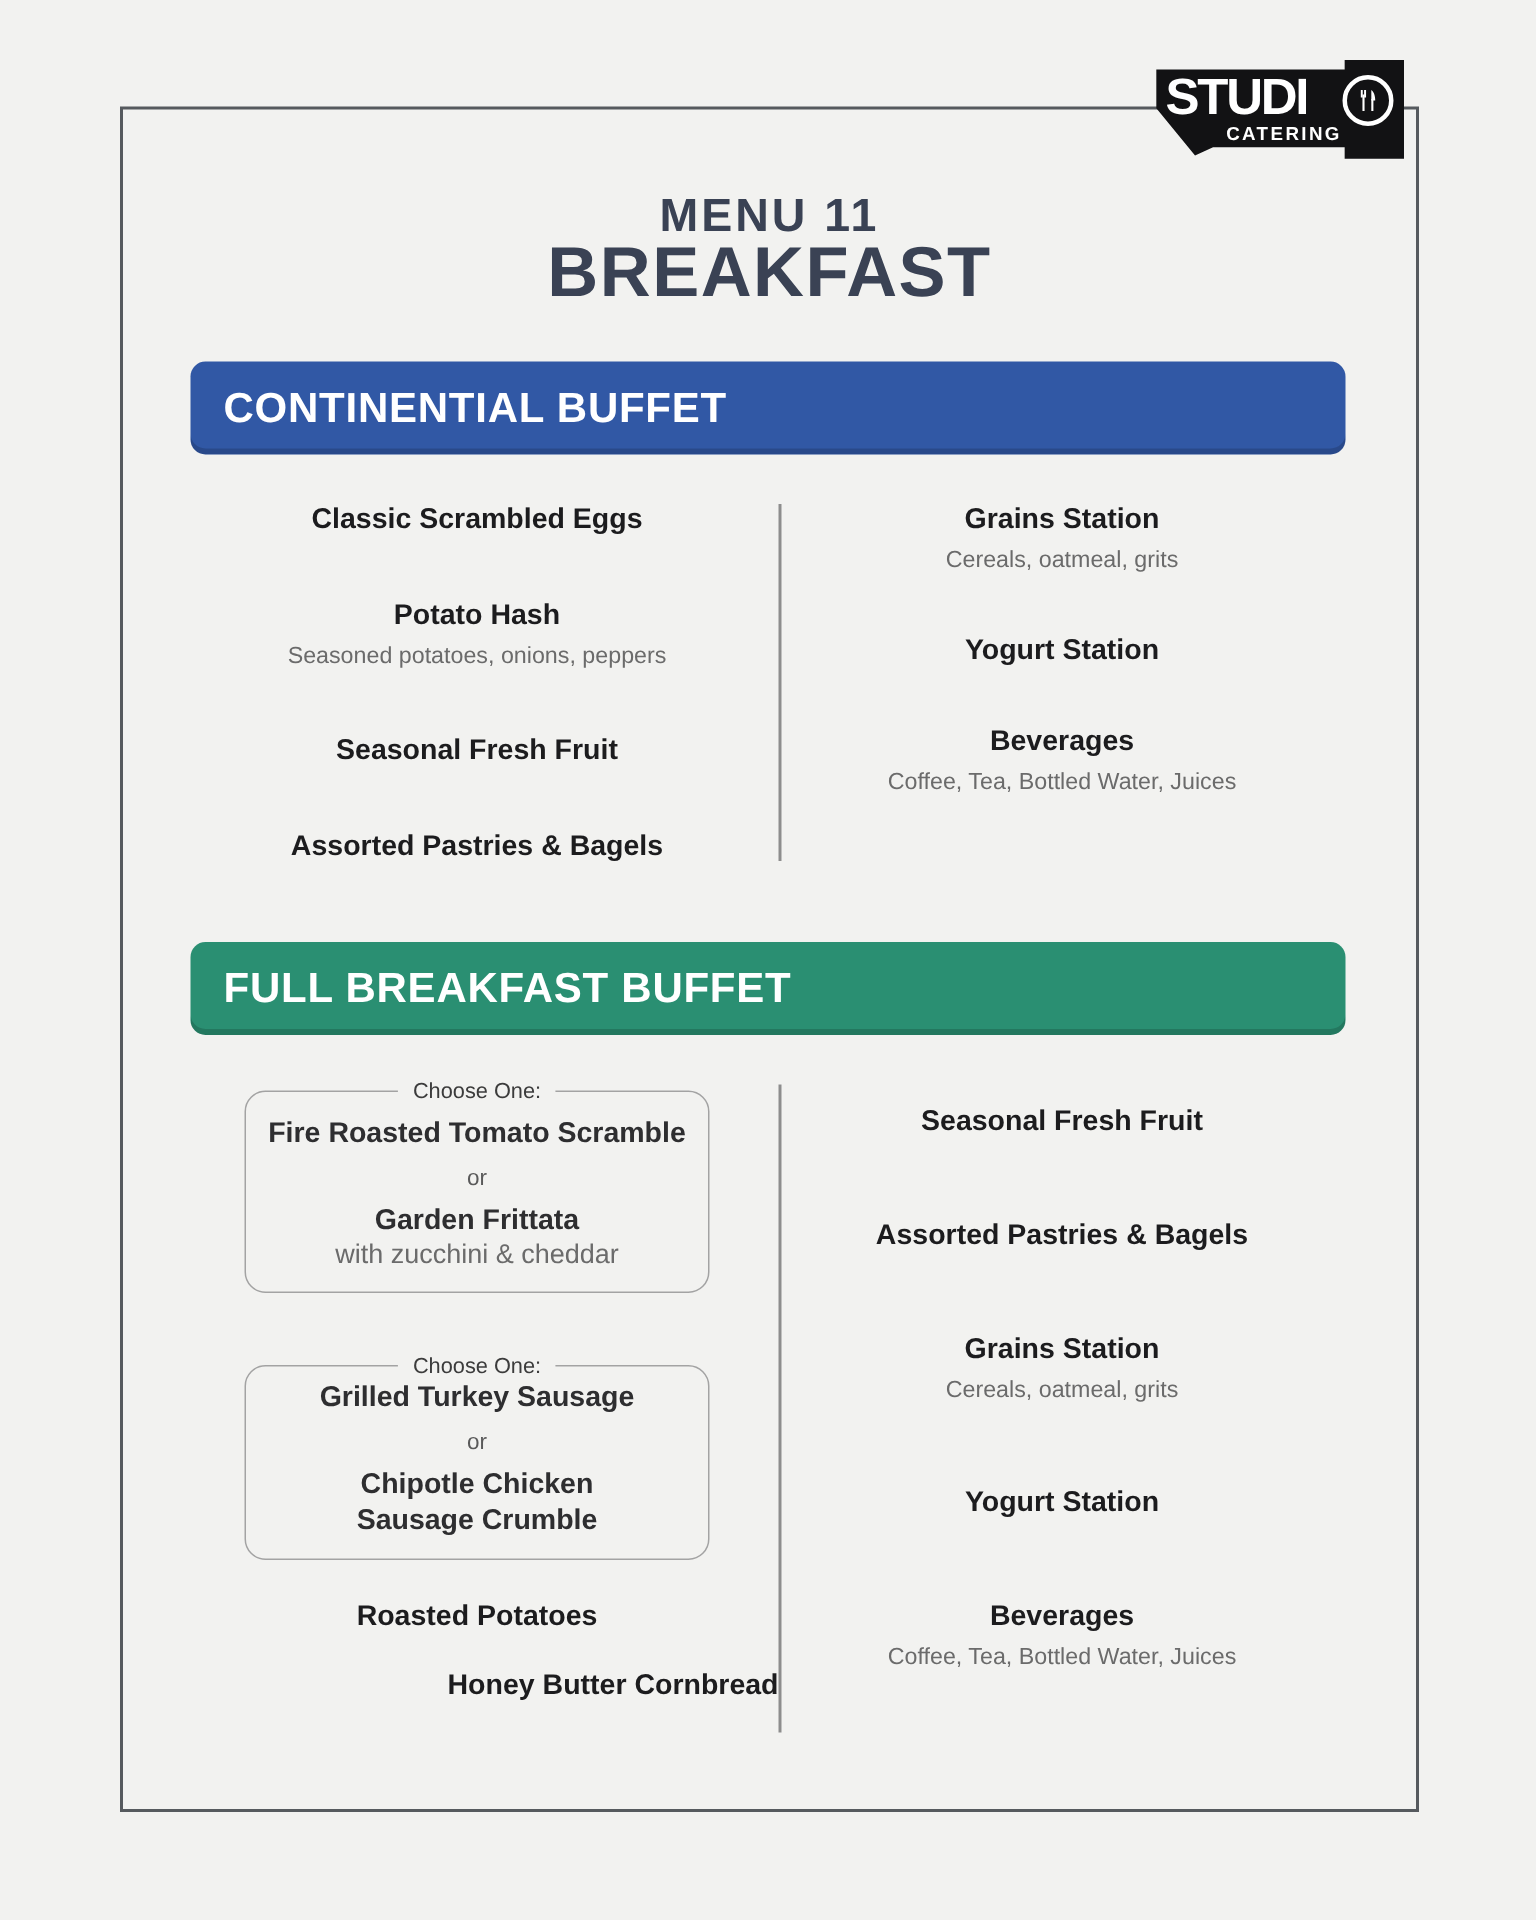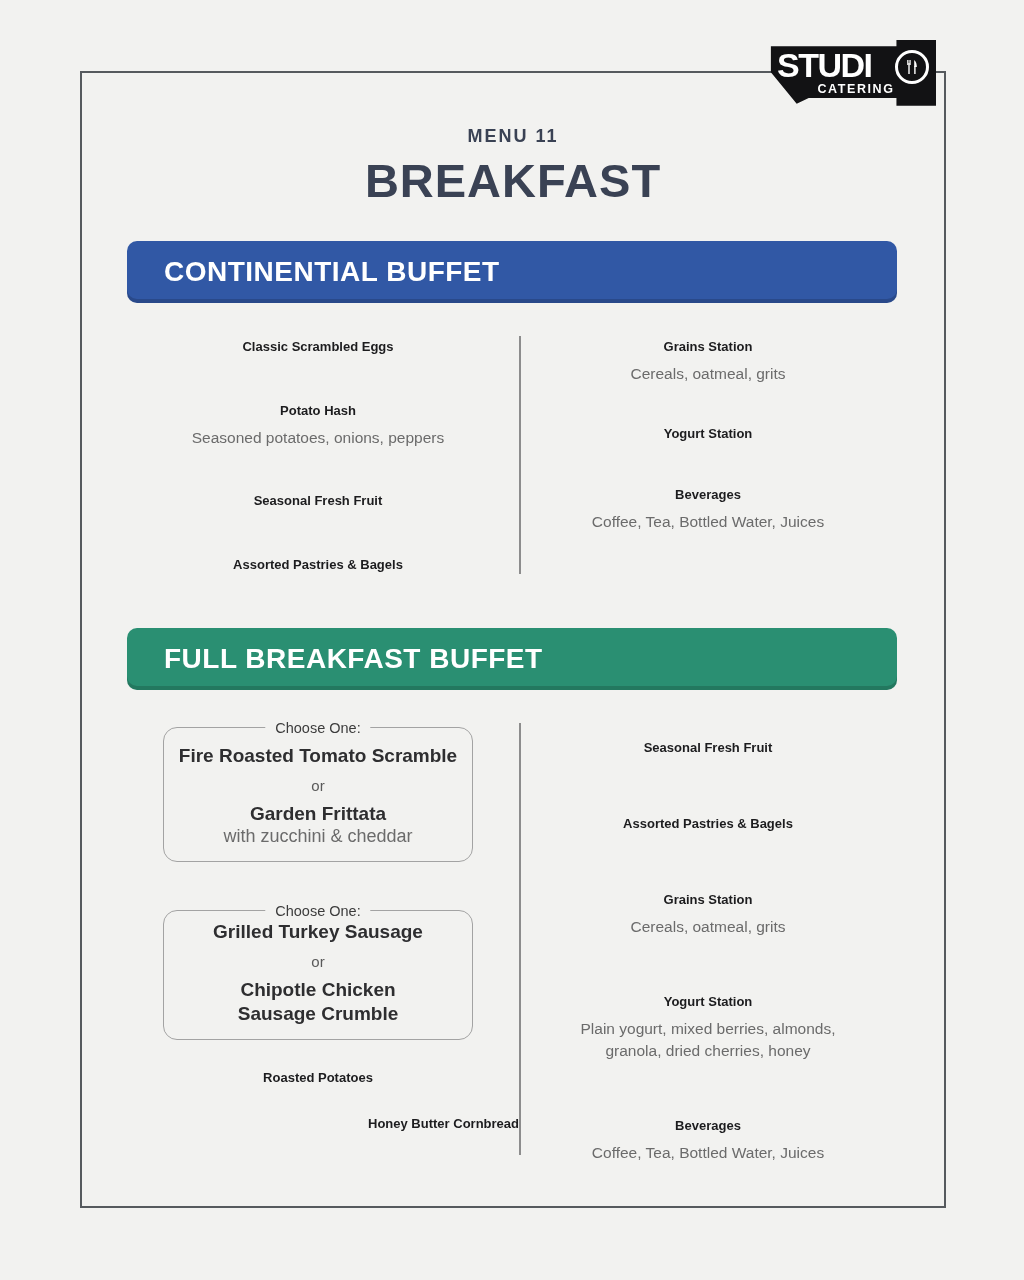--- a/index.html
+++ b/index.html
@@ -35,51 +35,51 @@
     display:flex; align-items:center; justify-content:center;
   }
   .logo-catering {
     position:absolute; left:50px; top:43px; width:84px; text-align:center;
     color:#ffffff; font-size:12.5px; font-weight:700; letter-spacing:1.6px; line-height:1;
   }
 
   
   .kicker {
     position:absolute; left:80px; top:126px; width:866px; text-align:center;
-    font-size:18px; font-weight:700; letter-spacing:2px; color:#3a4254;
+    font-size:31px; font-weight:700; letter-spacing:2px; color:#3a4254;
   }
   .page-title {
     position:absolute; left:80px; top:153px; width:866px; text-align:center;
     font-size:47px; font-weight:800; letter-spacing:1px; color:#3a4254;
   }
 
   
   .banner {
     position:absolute; left:127px; width:770px; height:62px;
     border-radius:10px; display:flex; align-items:center;
     box-shadow:inset 0 -4px 0 rgba(0,0,0,0.16);
   }
   .banner span {
-    color:#ffffff; font-size:28px; font-weight:700; letter-spacing:0.5px; padding-left:37px;
+    color:#ffffff; font-size:28px; font-weight:700; letter-spacing:0.5px; padding-left:22px;
   }
   .banner-continental { top:241px; background:#3158a5; }
   .banner-full { top:628px; background:#2a8f72; }
 
   
   .col { position:absolute; display:flex; flex-direction:column; align-items:center; text-align:center; }
   .col-1-left  { left:117px; top:335px; width:402px; gap:40px; }
   .col-1-right { left:538px; top:335px; width:340px; gap:37px; }
   .col-2-left  { left:117px; top:716px; width:402px; display:block; }
   .col-2-right { left:538px; top:736px; width:340px; gap:52px; }
 
   .divider { position:absolute; width:2px; background:#8d8d8d; }
   .divider-1 { left:519px; top:336px; height:238px; }
   .divider-2 { left:519px; top:723px; height:432px; }
 
-  .item-name { font-size:13px; font-weight:700; color:#1c1c1e; line-height:24px; }
+  .item-name { font-size:19px; font-weight:700; color:#1c1c1e; line-height:24px; }
   .item-desc { font-size:15.5px; color:#6b6b6b; line-height:22px; margin-top:4px; max-width:300px; margin-left:auto; margin-right:auto; }
   .item-desc:empty { display:none; }
 
   
   .choose-box {
     position:relative; width:310px; margin:0 auto;
     border:1.5px solid #a3a3a3; border-radius:14px;
     text-align:center;
   }
   .choose-box-1 { margin-top:11px; padding:16px 8px 14px; }
@@ -199,21 +199,20 @@
     </div>
     <div class="menu-item">
       <div class="item-name">Assorted Pastries &amp; Bagels</div>
     </div>
     <div class="menu-item">
       <div class="item-name">Grains Station</div>
       <div class="item-desc">Cereals, oatmeal, grits</div>
     </div>
     <div class="menu-item">
       <div class="item-name">Yogurt Station</div>
-      <div class="item-desc" style="max-width:292px">Plain yogurt, mixed berries, almonds, granola, dried cherries, honey</div>
     </div>
     <div class="menu-item">
       <div class="item-name">Beverages</div>
       <div class="item-desc">Coffee, Tea, Bottled Water, Juices</div>
     </div>
   </div>
 
 </div>
 
 </body></html>

